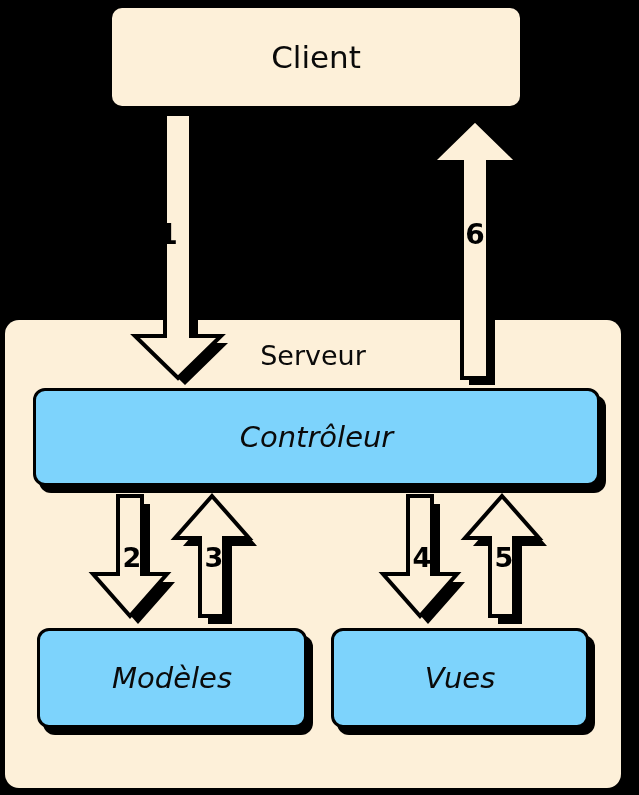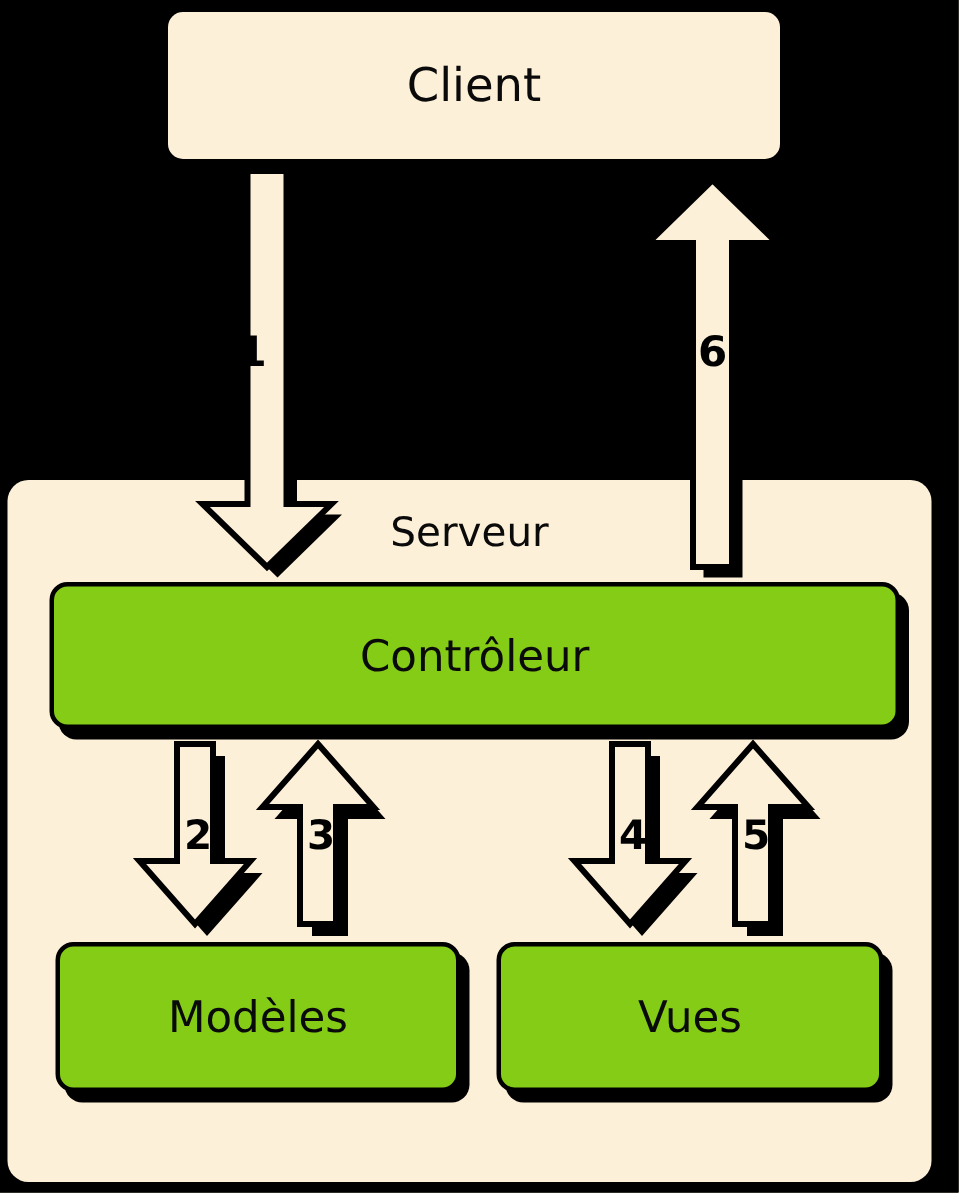--- a/index.html
+++ b/index.html
@@ -59,29 +59,30 @@
     width: 616px;
     text-align: center;
     font-size: 27px;
     color: #0a0a0a;
     font-family: "DejaVu Sans", "Liberation Sans", sans-serif;
   }
   
   .inner-box {
     position: absolute;
     box-sizing: border-box;
-    background: #84cc16;
+    background: #7dd3fc;
     border: 3px solid #000000;
     border-radius: 12px;
     display: flex;
     align-items: center;
     justify-content: center;
     color: #0a0a0a;
     box-shadow: 6px 7px 0 #000000;
     z-index: 3;
+    font-style: italic;
   }
   #controleur {
     left: 33px;
     top: 388px;
     width: 567px;
     height: 98px;
     font-size: 29px;
   }
   #modeles {
     left: 37px;

